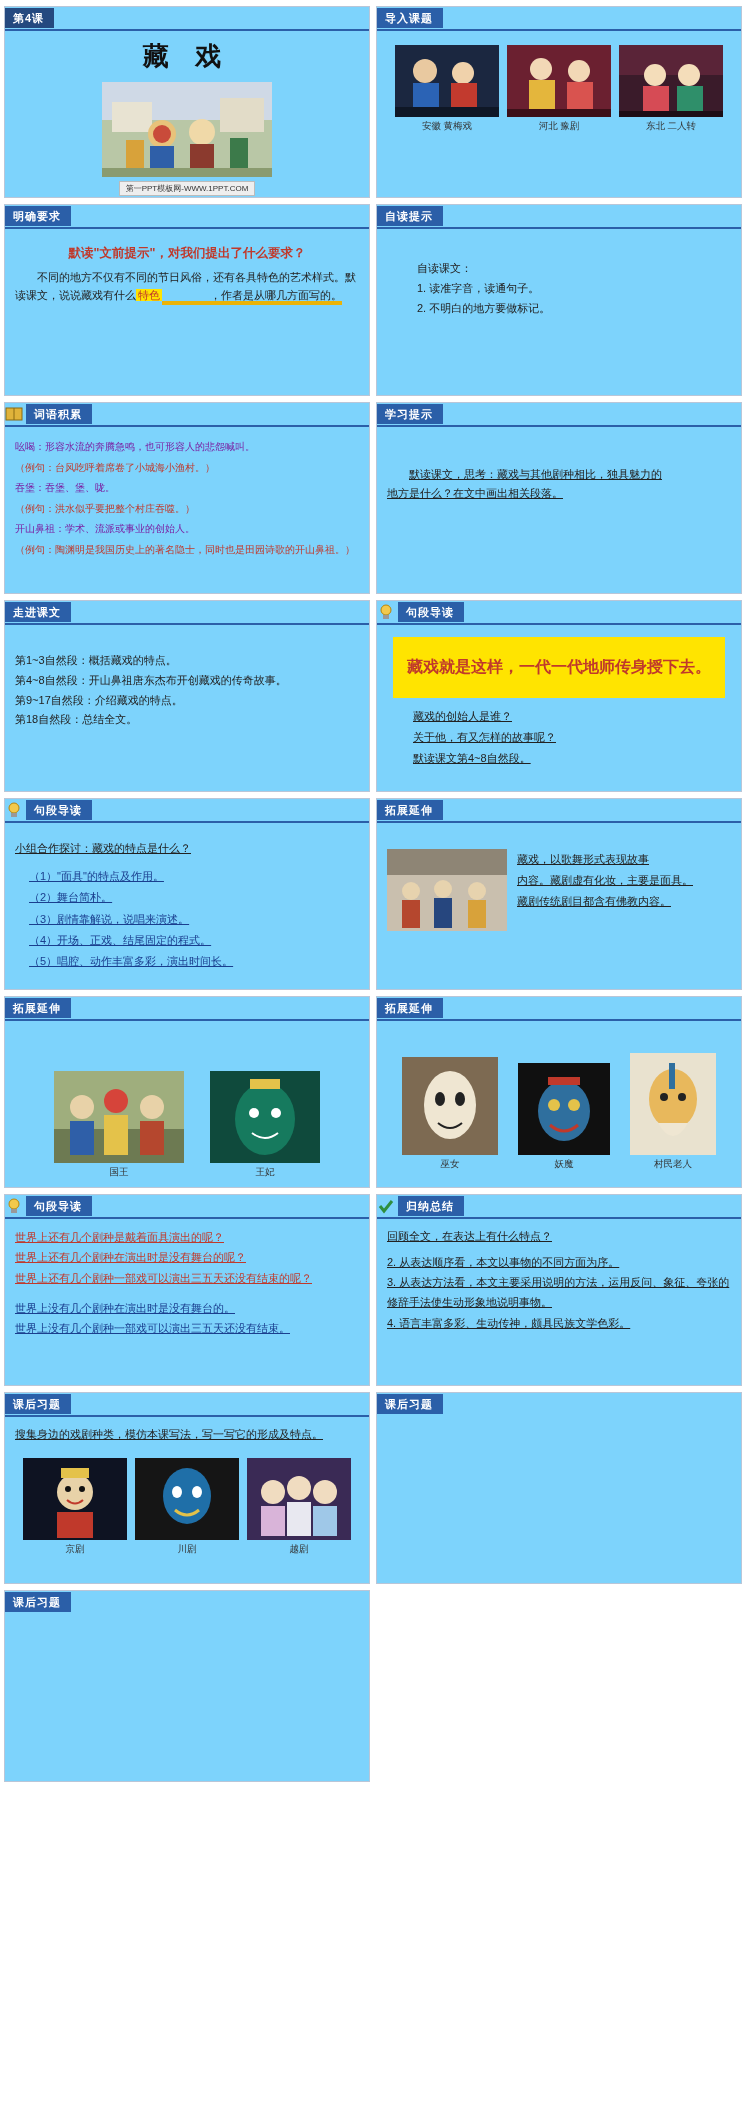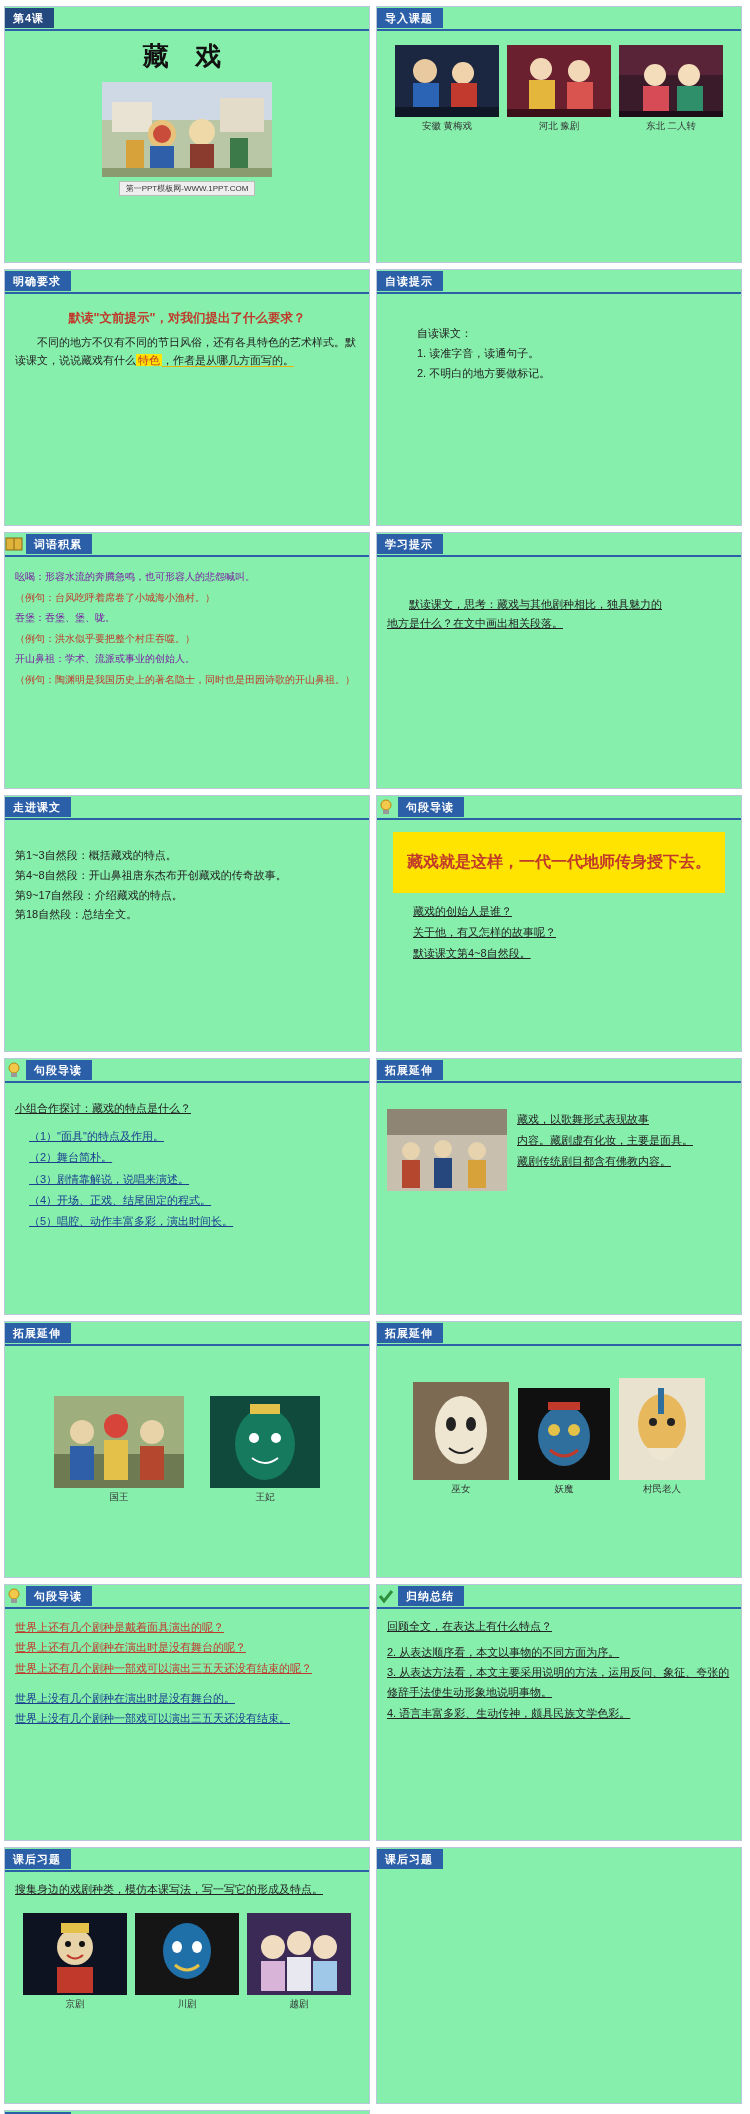--- a/index.html
+++ b/index.html
@@ -1,33 +1,33 @@
 <!DOCTYPE html>
 <html><head>
 <meta charset="utf-8">
 <style>
   html,body{margin:0;padding:0;background:#ffffff;}
   body{width:750px;font-family:"Liberation Sans","DejaVu Sans",sans-serif;}
   .deck{width:750px;display:flex;flex-wrap:wrap;gap:6px 6px;padding:6px 4px;box-sizing:border-box;}
-  .slide{width:366px;height:257px;border:1px solid #b9c6d8;box-sizing:border-box;position:relative;background:#86efac;overflow:hidden;}
+  .slide{width:366px;height:192px;border:1px solid #b9c6d8;box-sizing:border-box;position:relative;background:#7dd3fc;overflow:hidden;}
   .hdr{position:absolute;left:0;top:0;height:22px;display:flex;align-items:center;}
   .tag{background:#2b5fa8;color:#fff;font-size:11px;font-weight:bold;padding:3px 10px 3px 8px;line-height:14px;letter-spacing:1px;}
   .tag.dk{background:#24497f;}
   .tagicon{width:18px;height:18px;margin-right:3px;display:inline-block;}
   .rule{position:absolute;left:0;right:0;top:22px;height:2px;background:#2b5fa8;}
   .body{position:absolute;left:0;right:0;top:26px;bottom:0;padding:6px 10px;box-sizing:border-box;}
   .ctr{text-align:center;}
   .title-main{font-family:"Liberation Serif","DejaVu Serif",serif;font-size:26px;font-weight:bold;letter-spacing:10px;color:#111;margin-top:0;}
   .sitebar{display:inline-block;background:#eee;border:1px solid #bbb;font-size:8px;color:#333;padding:1px 6px;margin-top:4px;}
   .q-red{color:#c0392b;font-weight:bold;font-size:12.5px;text-align:center;margin:8px 0 6px;}
   .p{font-size:11px;color:#222;line-height:1.65;text-indent:2em;margin:4px 0;}
   .p.nind{text-indent:0;}
   .p.purple{color:#7a1fa2;}
   .hl-y{background:#ffe400;color:#c0392b;padding:0 2px;}
-  .u-red{border-bottom:1px solid #eab308;}
+  .u-red{border-bottom:4px solid #eab308;padding-left:48px;}
   .small{font-size:10px;}
   .list{font-size:11px;line-height:1.8;color:#222;}
   .cap{font-size:9.5px;color:#333;text-align:center;margin-top:3px;}
   .imgrow{display:flex;justify-content:center;gap:8px;margin-top:6px;}
   .banner{color:#c0392b;font-weight:bold;font-size:16px;text-align:center;background:#ffe400;padding:20px 0;margin:4px 6px 8px;}
   .indent{font-size:11px;line-height:1.7;color:#222;text-decoration:underline;}
   .r{color:#c0392b;}
   .b{color:#1a3f8f;}
   svg{display:block;}
 </style>
@@ -289,21 +289,21 @@
       </div>
     </div>
   </div>
 
   <div class="slide">
     <div class="hdr">
         <span class="tag">拓展延伸</span>
       </div>
     <div class="rule"></div>
     <div class="body">
-      <div class="imgrow" style="gap:9px;margin-top:24px;align-items:flex-end;">
+      <div class="imgrow" style="gap:20px;margin-top:24px;align-items:flex-end;">
         <div>
           <svg width="96" height="98">
             <rect width="96" height="98" fill="#7d6a52"></rect>
             <ellipse cx="48" cy="48" rx="26" ry="34" fill="#efe6d2"></ellipse>
             <ellipse cx="38" cy="42" rx="5" ry="7" fill="#222"></ellipse>
             <ellipse cx="58" cy="42" rx="5" ry="7" fill="#222"></ellipse>
             <path d="M36 66 Q48 76 60 66" stroke="#222" fill="none" stroke-width="2"></path>
           </svg>
           <div class="cap">巫女</div>
         </div>

